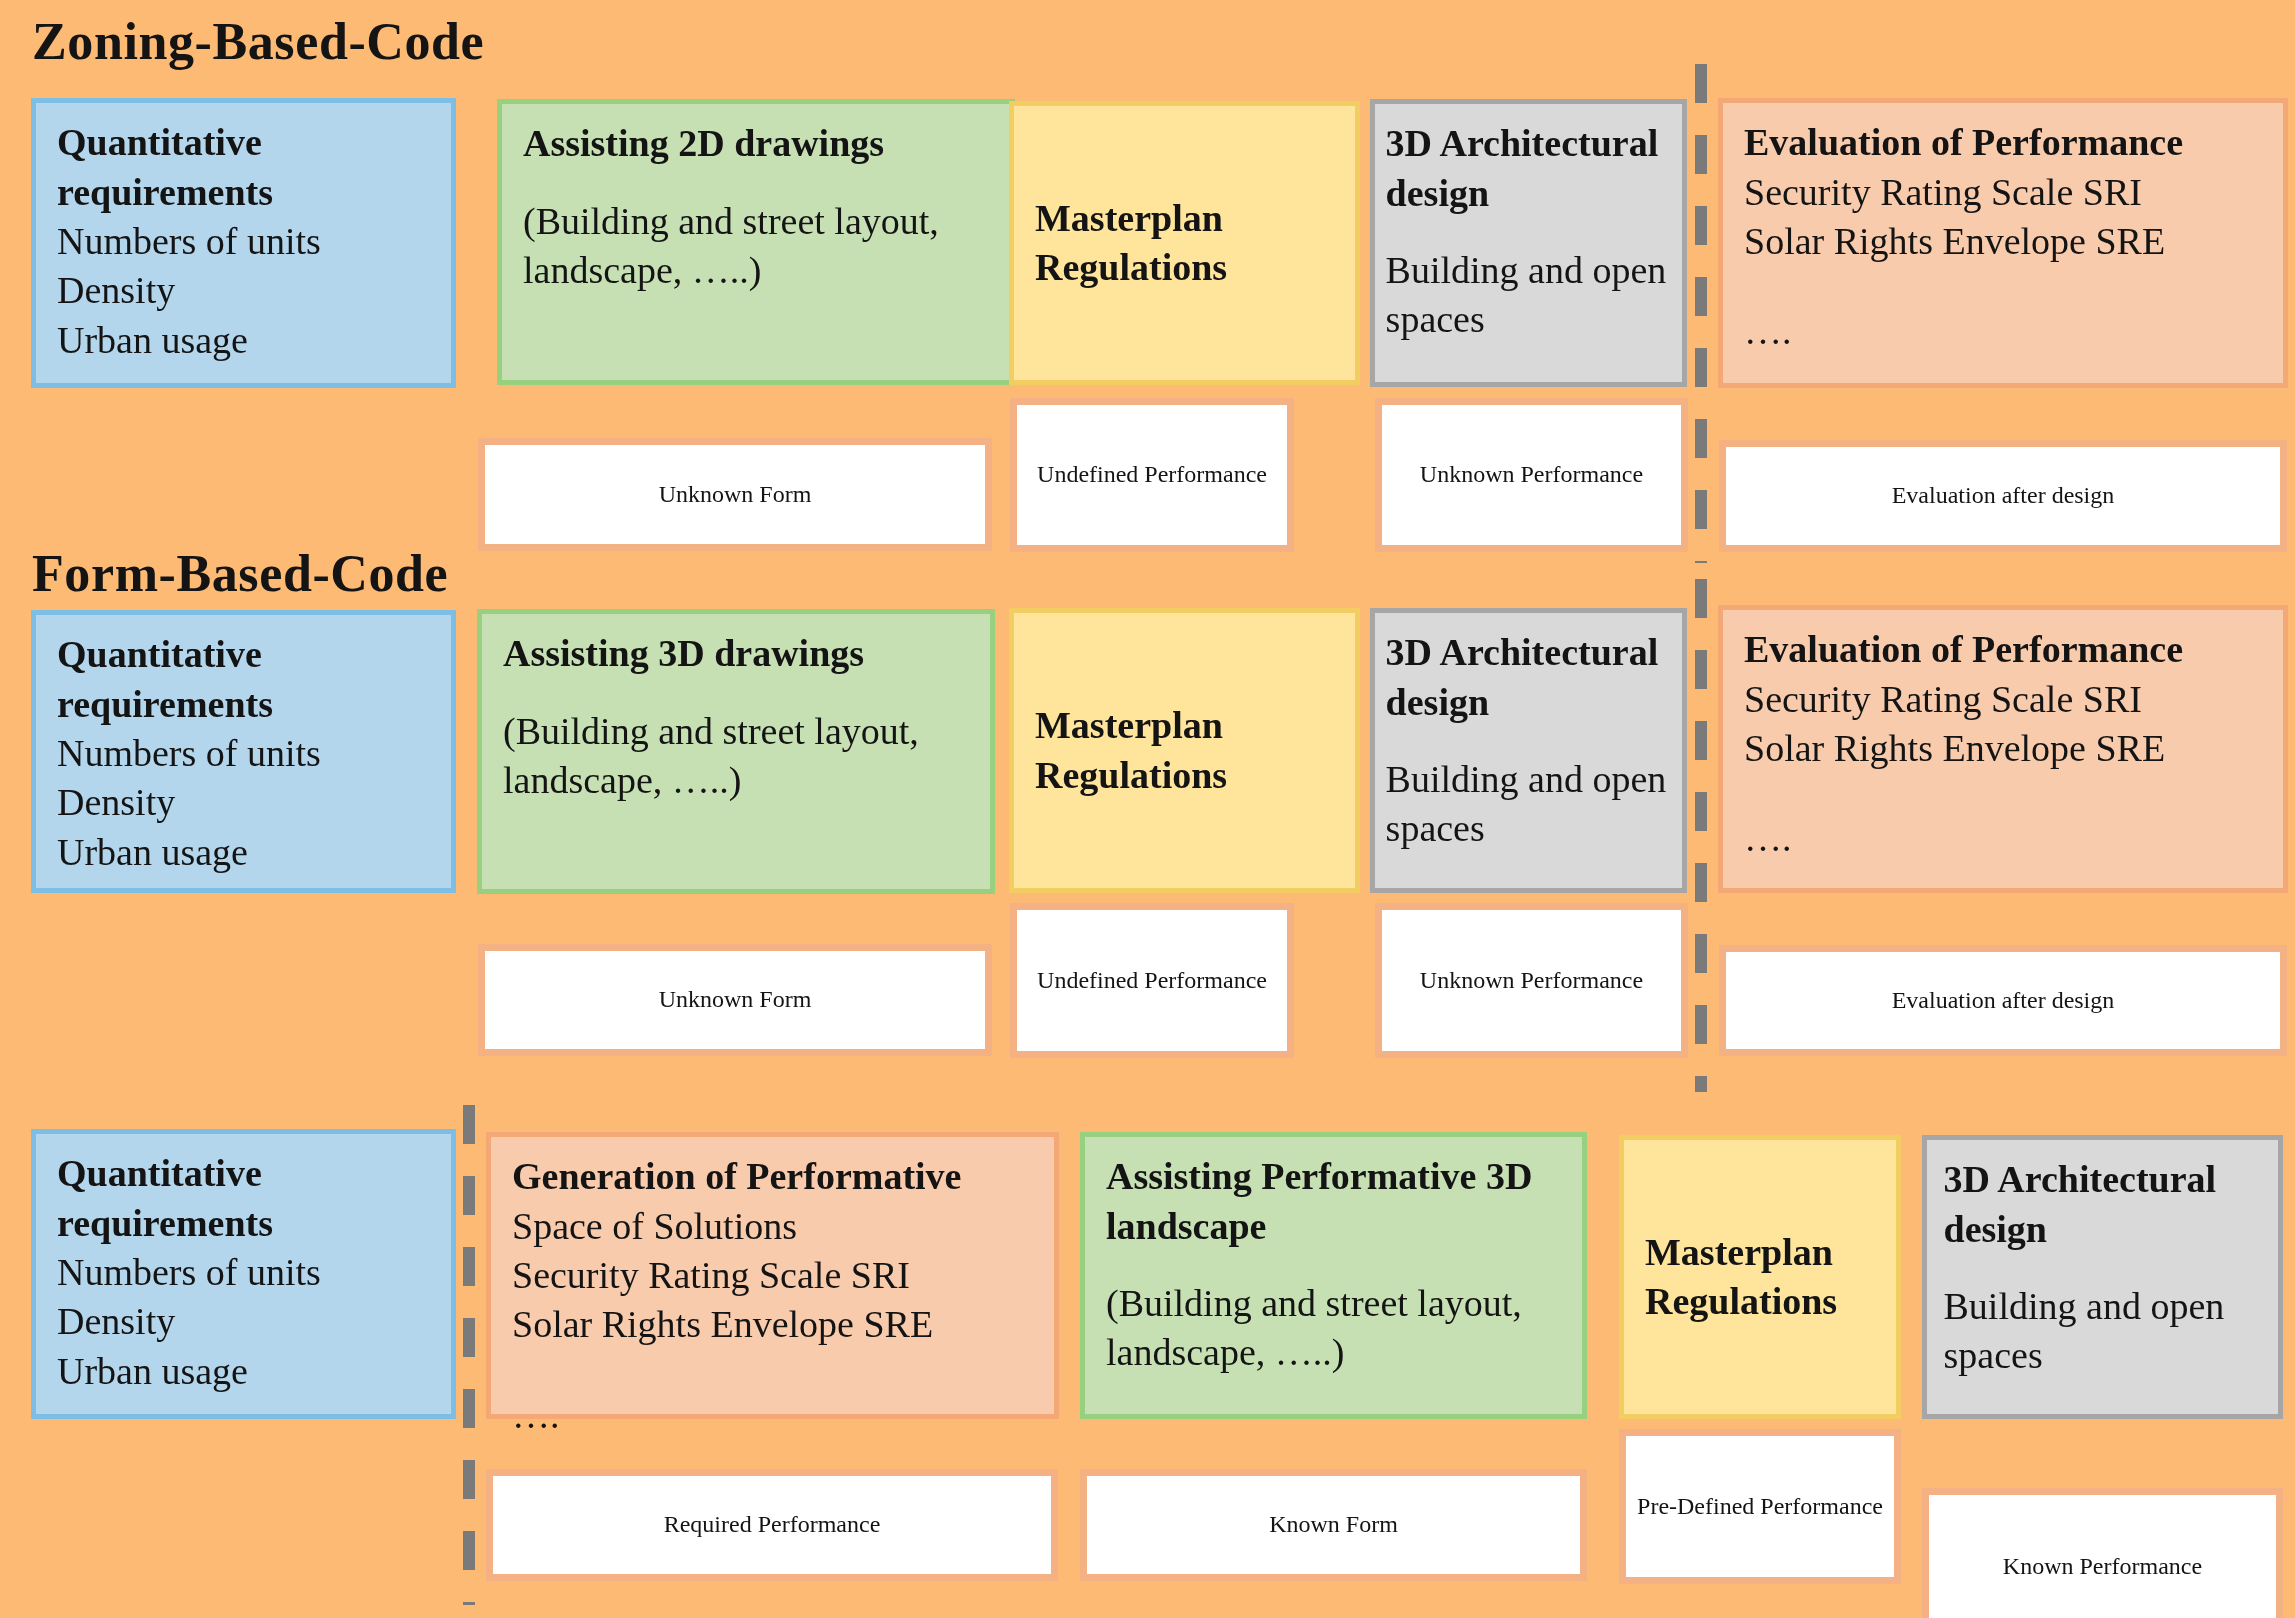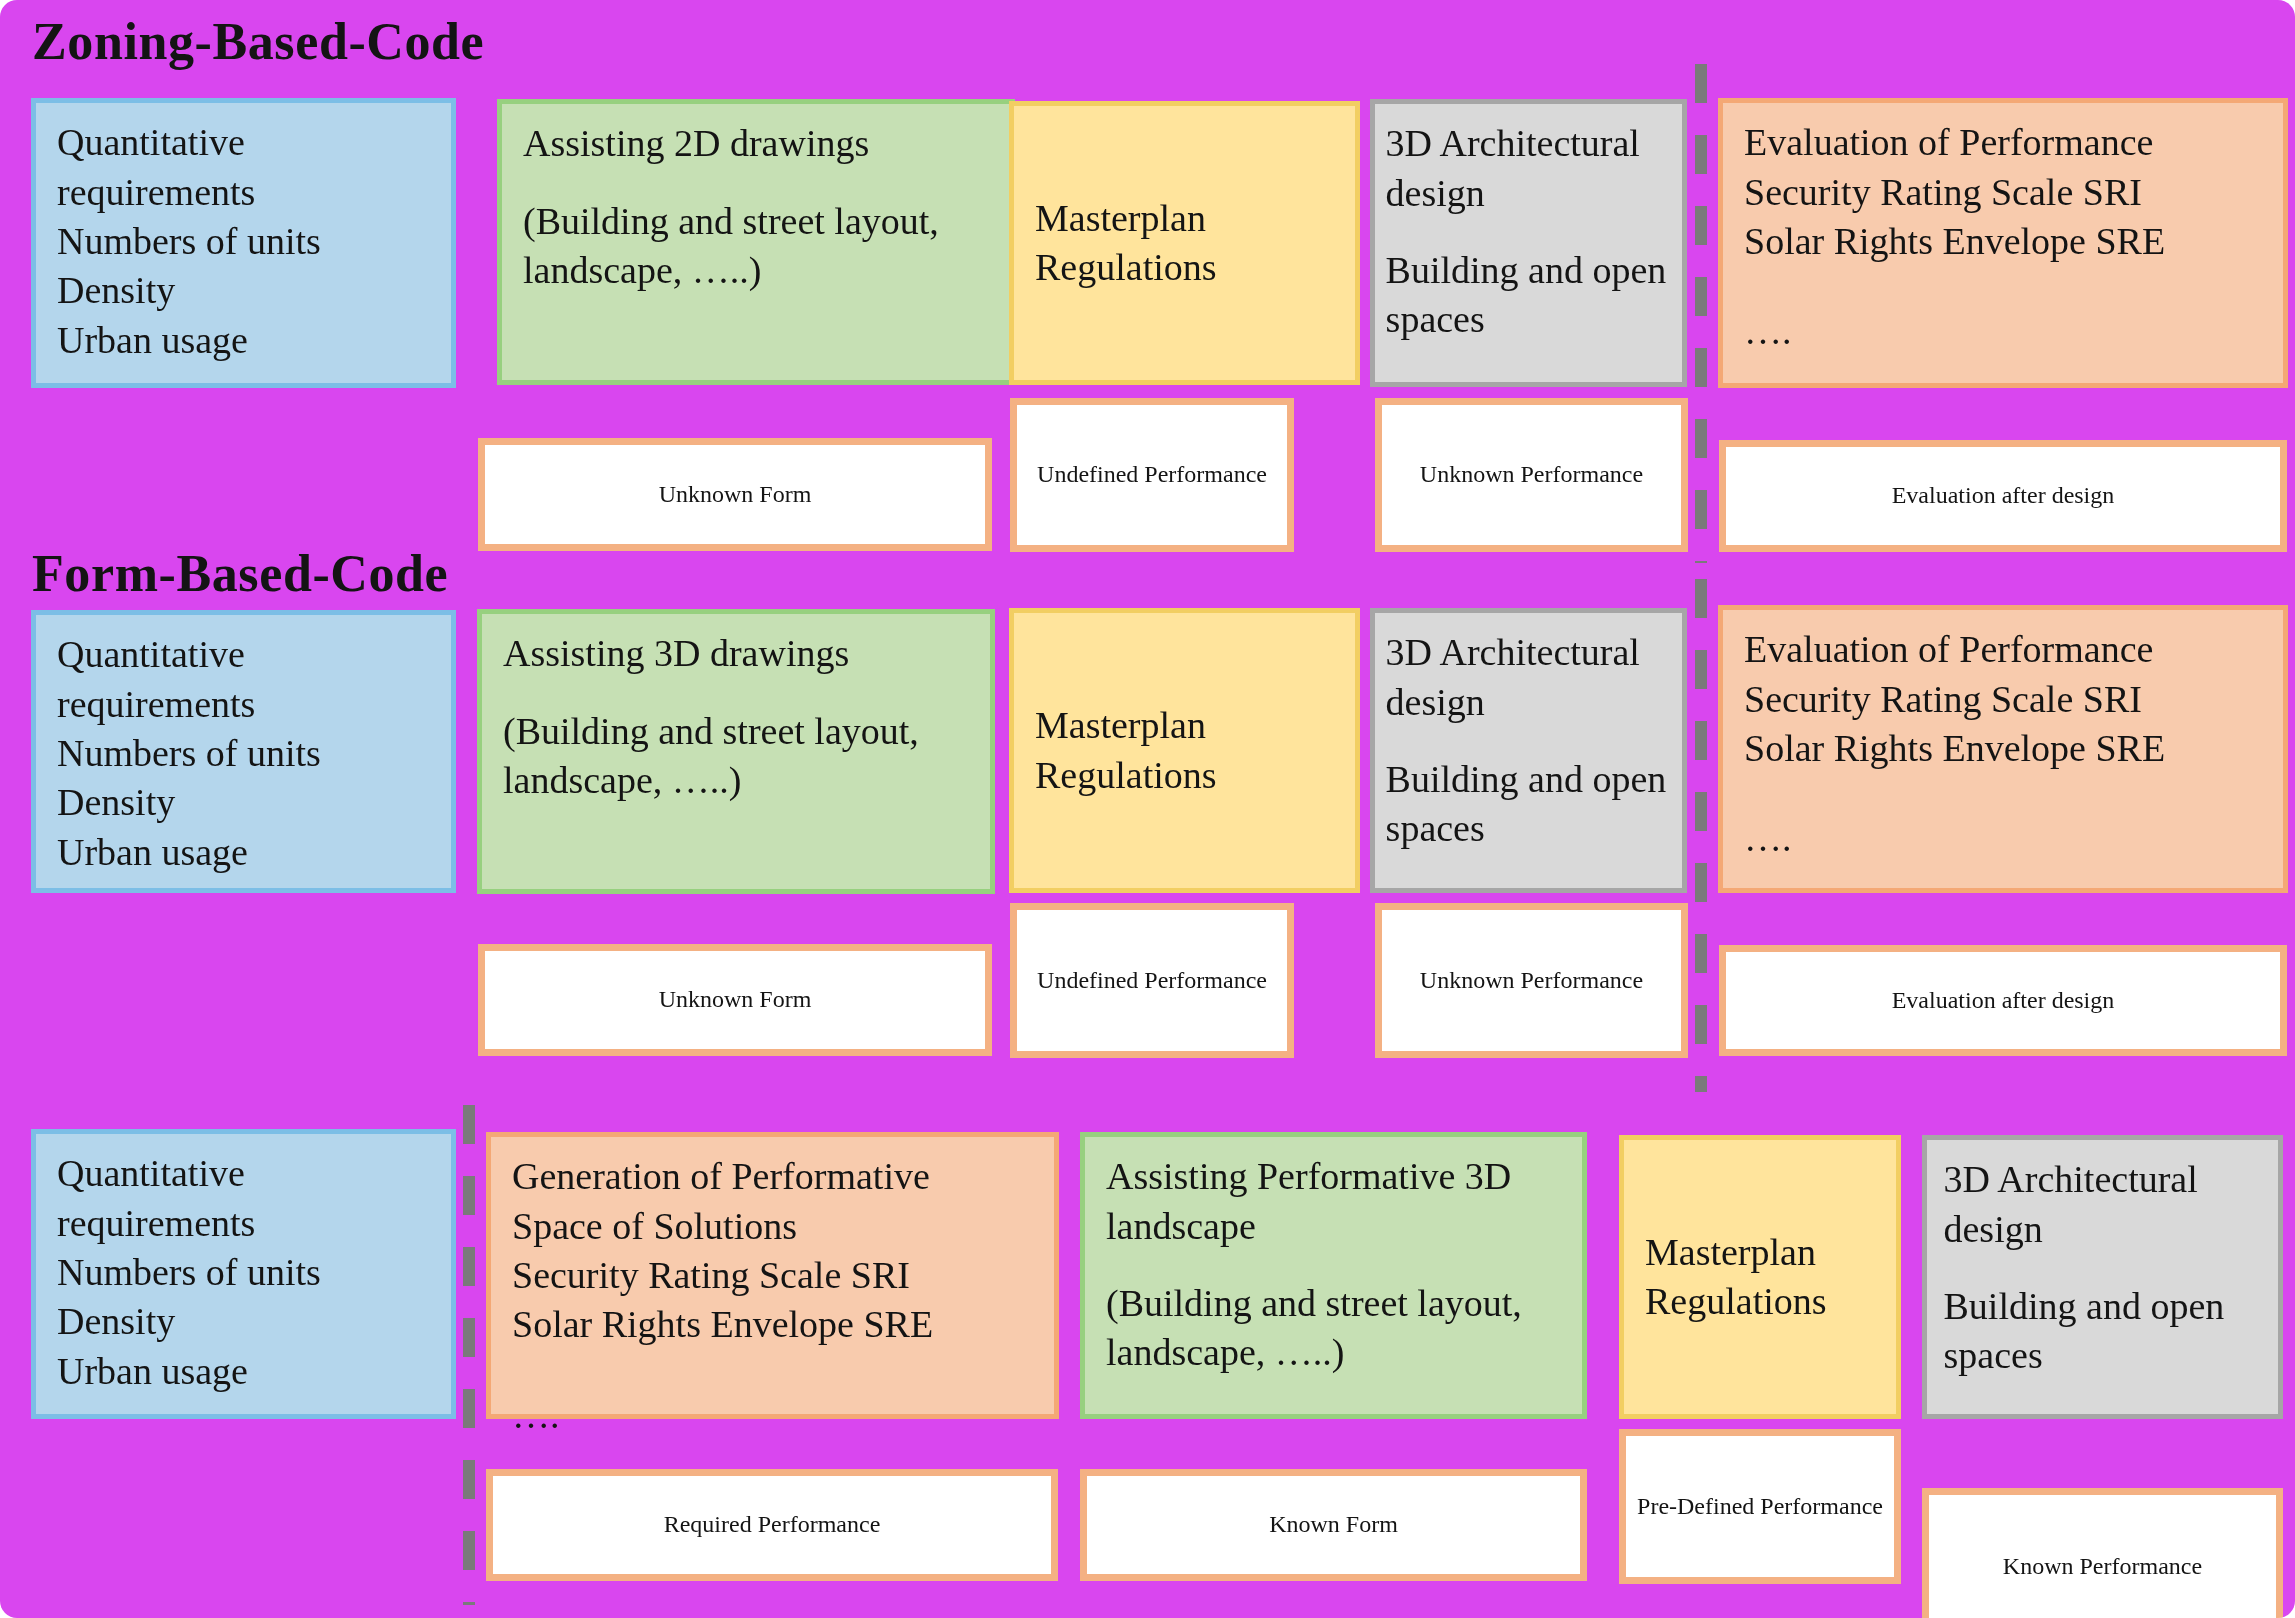--- a/index.html
+++ b/index.html
@@ -1,31 +1,31 @@
 <!DOCTYPE html>
 <html style="font-size:9.4px"><head>
 <meta charset="utf-8">
 <style>
   html,body{margin:0;padding:0;background:#ffffff;}
   #canvas{
-    position:relative;width:2295px;height:1618px;background:#d946ef;overflow:hidden;
-    font-family:"Liberation Serif","DejaVu Serif",serif;color:#141414;border-radius:17px;
+    position:relative;width:2295px;height:1618px;background:#fdba74;overflow:hidden;
+    font-family:"Liberation Serif","DejaVu Serif",serif;color:#141414;
   }
   .sec-title{position:absolute;left:32px;font-weight:bold;font-size:52px;line-height:1.1;letter-spacing:0.6px;}
   #title-zoning{top:13px;}
   #title-form{top:545px;}
   #title-performance{top:1057px;}
 
   .box{position:absolute;box-sizing:border-box;padding:15.3px 21px;font-size:38px;line-height:1.3;}
   .fill-blue  {background:#B4D6EC;border:5.3px solid #7CBEE6;}
   .fill-green {background:#C6E0B4;border:5.3px solid #97D07F;}
   .fill-yellow{background:#FFE49C;border:5.3px solid #F2CE62;}
   .fill-gray  {background:#D9D9D9;border:5.3px solid #A6A6A6;padding-left:10.6px;padding-right:8.2px;}
   .fill-orange{background:#F8CBAD;border:5.3px solid #F4A875;}
-  .box .h{font-weight:normal;}
+  .box .h{font-weight:bold;}
   .box .gap-top{margin-top:28px;}
   .box .dots{margin-top:41px;}
   .center-v{display:flex;flex-direction:column;justify-content:center;padding-top:0;padding-bottom:0;}
 
   .ann{position:absolute;box-sizing:border-box;background:#ffffff;border:7px solid #F4B183;
        display:flex;align-items:center;justify-content:center;font-size:24px;line-height:1.3;}
   .ann .txt{width:max-content;max-width:100%;text-align:left;}
   .ann.one .txt{text-align:center;}
 
   .vdash{position:absolute;width:11.8px;

